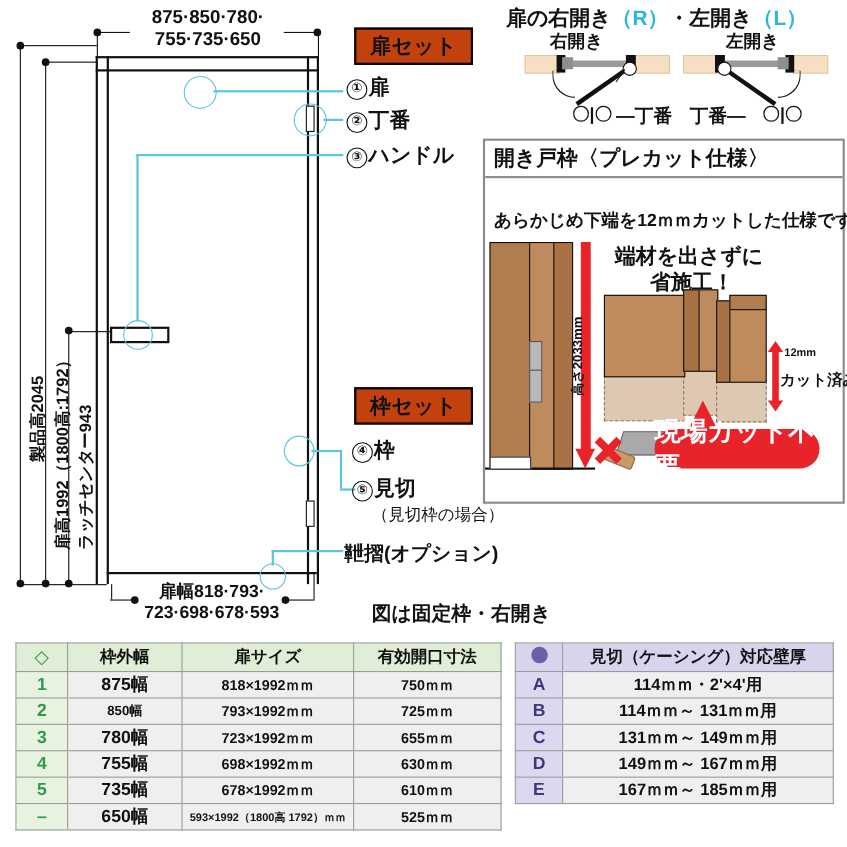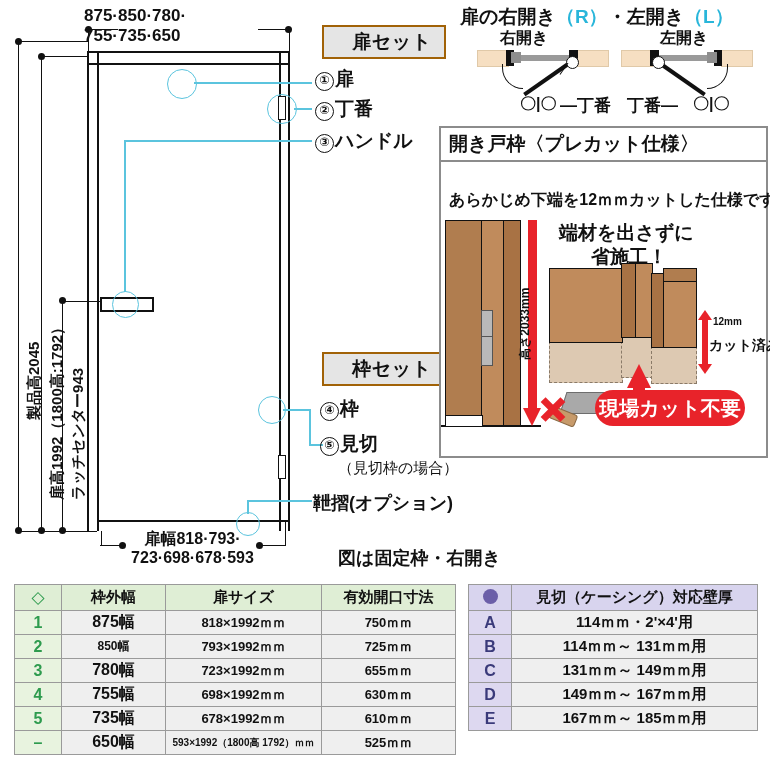--- a/index.html
+++ b/index.html
@@ -12,23 +12,23 @@
   .ln-h{position:absolute;background:#111;height:1px;}
   .ln-v{position:absolute;background:#111;width:1px;}
   .ln-h2{position:absolute;background:#111;height:2px;}
   .ln-v2{position:absolute;background:#111;width:2px;}
   .dot{position:absolute;width:7px;height:7px;border-radius:50%;background:#111;}
   .cy-h{position:absolute;background:#5bc4de;height:1.5px;}
   .cy-v{position:absolute;background:#5bc4de;width:1.5px;}
   .cy-circ{position:absolute;border:1.5px solid #5bc4de;border-radius:50%;background:transparent;}
 
   
-  .titlebox{position:absolute;border:2px solid #a16207;background:#e5e5e5;
+  .titlebox{position:absolute;border:2px solid #000000;background:#c2410c;
             display:flex;align-items:center;justify-content:center;
-            font-weight:bold;letter-spacing:.5px;padding-left:16px;}
+            font-weight:bold;letter-spacing:.5px;}
 
   
   .callout{position:absolute;font-weight:bold;white-space:nowrap;}
   .circnum{display:inline-block;border:1.6px solid #111;border-radius:50%;
            width:17px;height:17px;line-height:15px;text-align:center;
            font-size:12px;font-weight:bold;margin-right:1px;vertical-align:1px;}
 
   
   .vtext{position:absolute;transform-origin:left top;
          transform:rotate(-90deg);white-space:nowrap;font-weight:bold;}
@@ -72,21 +72,21 @@
   .tp td.v{background:#efefef;color:#111;}
   .dia{color:#2e9b4e;font-size:17px;line-height:1;}
   .circmark{display:inline-block;width:15px;height:15px;border-radius:50%;
             background:#6b5fa8;}
 </style>
 </head>
 <body>
 
 <div class="abs" style="left:0;top:0;width:440px;height:575px;">
 
-  <div class="abs nb" style="left:84px;top:6px;width:210px;text-align:left;font-size:17px;font-weight:bold;line-height:20px;">
+  <div class="abs nb" style="left:84px;top:6px;width:210px;text-align:center;font-size:17px;font-weight:bold;line-height:20px;">
     <span>875·850·780·</span><br>
     <span>755·735·650</span>
   </div>
 
   <div class="ln-h" style="left:88px;top:29px;width:30px;"></div>
   <div class="ln-h" style="left:258px;top:29px;width:32px;"></div>
   <div class="dot" style="left:85px;top:26px;"></div>
   <div class="dot" style="left:285px;top:26px;"></div>
   <div class="ln-v" style="left:88px;top:29px;height:22px;"></div>
   <div class="ln-v" style="left:289px;top:29px;height:22px;"></div>
@@ -253,21 +253,21 @@
 
   <div class="abs" style="left:108px;top:262px;width:60px;height:36px;">
     <div class="abs" style="left:14px;top:2px;width:40px;height:20px;background:#a9a9a9;border:1.5px solid #6d6d6d;transform:skewX(-18deg);"></div>
     <div class="abs" style="left:0px;top:20px;width:26px;height:11px;background:#c79a6a;border:1.5px solid #8a6a45;border-radius:3px;transform:rotate(22deg);"></div>
   </div>
   <div class="abs" style="left:96px;top:266px;width:30px;height:30px;">
     <div class="abs" style="left:2px;top:12px;width:28px;height:7px;background:#e8232a;transform:rotate(45deg);"></div>
     <div class="abs" style="left:2px;top:12px;width:28px;height:7px;background:#e8232a;transform:rotate(-45deg);"></div>
   </div>
 
-  <div class="banner" style="left:154px;top:262px;width:150px;height:36px;font-size:20px;">現場カット不要</div>
+  <div class="banner" style="left:154px;top:262px;width:150px;height:36px;font-size:24px;">現場カット不要</div>
 </div>
 
 <table class="tg" style="left:14px;top:584px;">
   <thead>
     <tr>
       <th><span class="dia">◇</span></th>
       <th style="width:103px;">枠外幅</th>
       <th style="width:155px;">扉サイズ</th>
       <th style="width:133px;">有効開口寸法</th>
     </tr>

